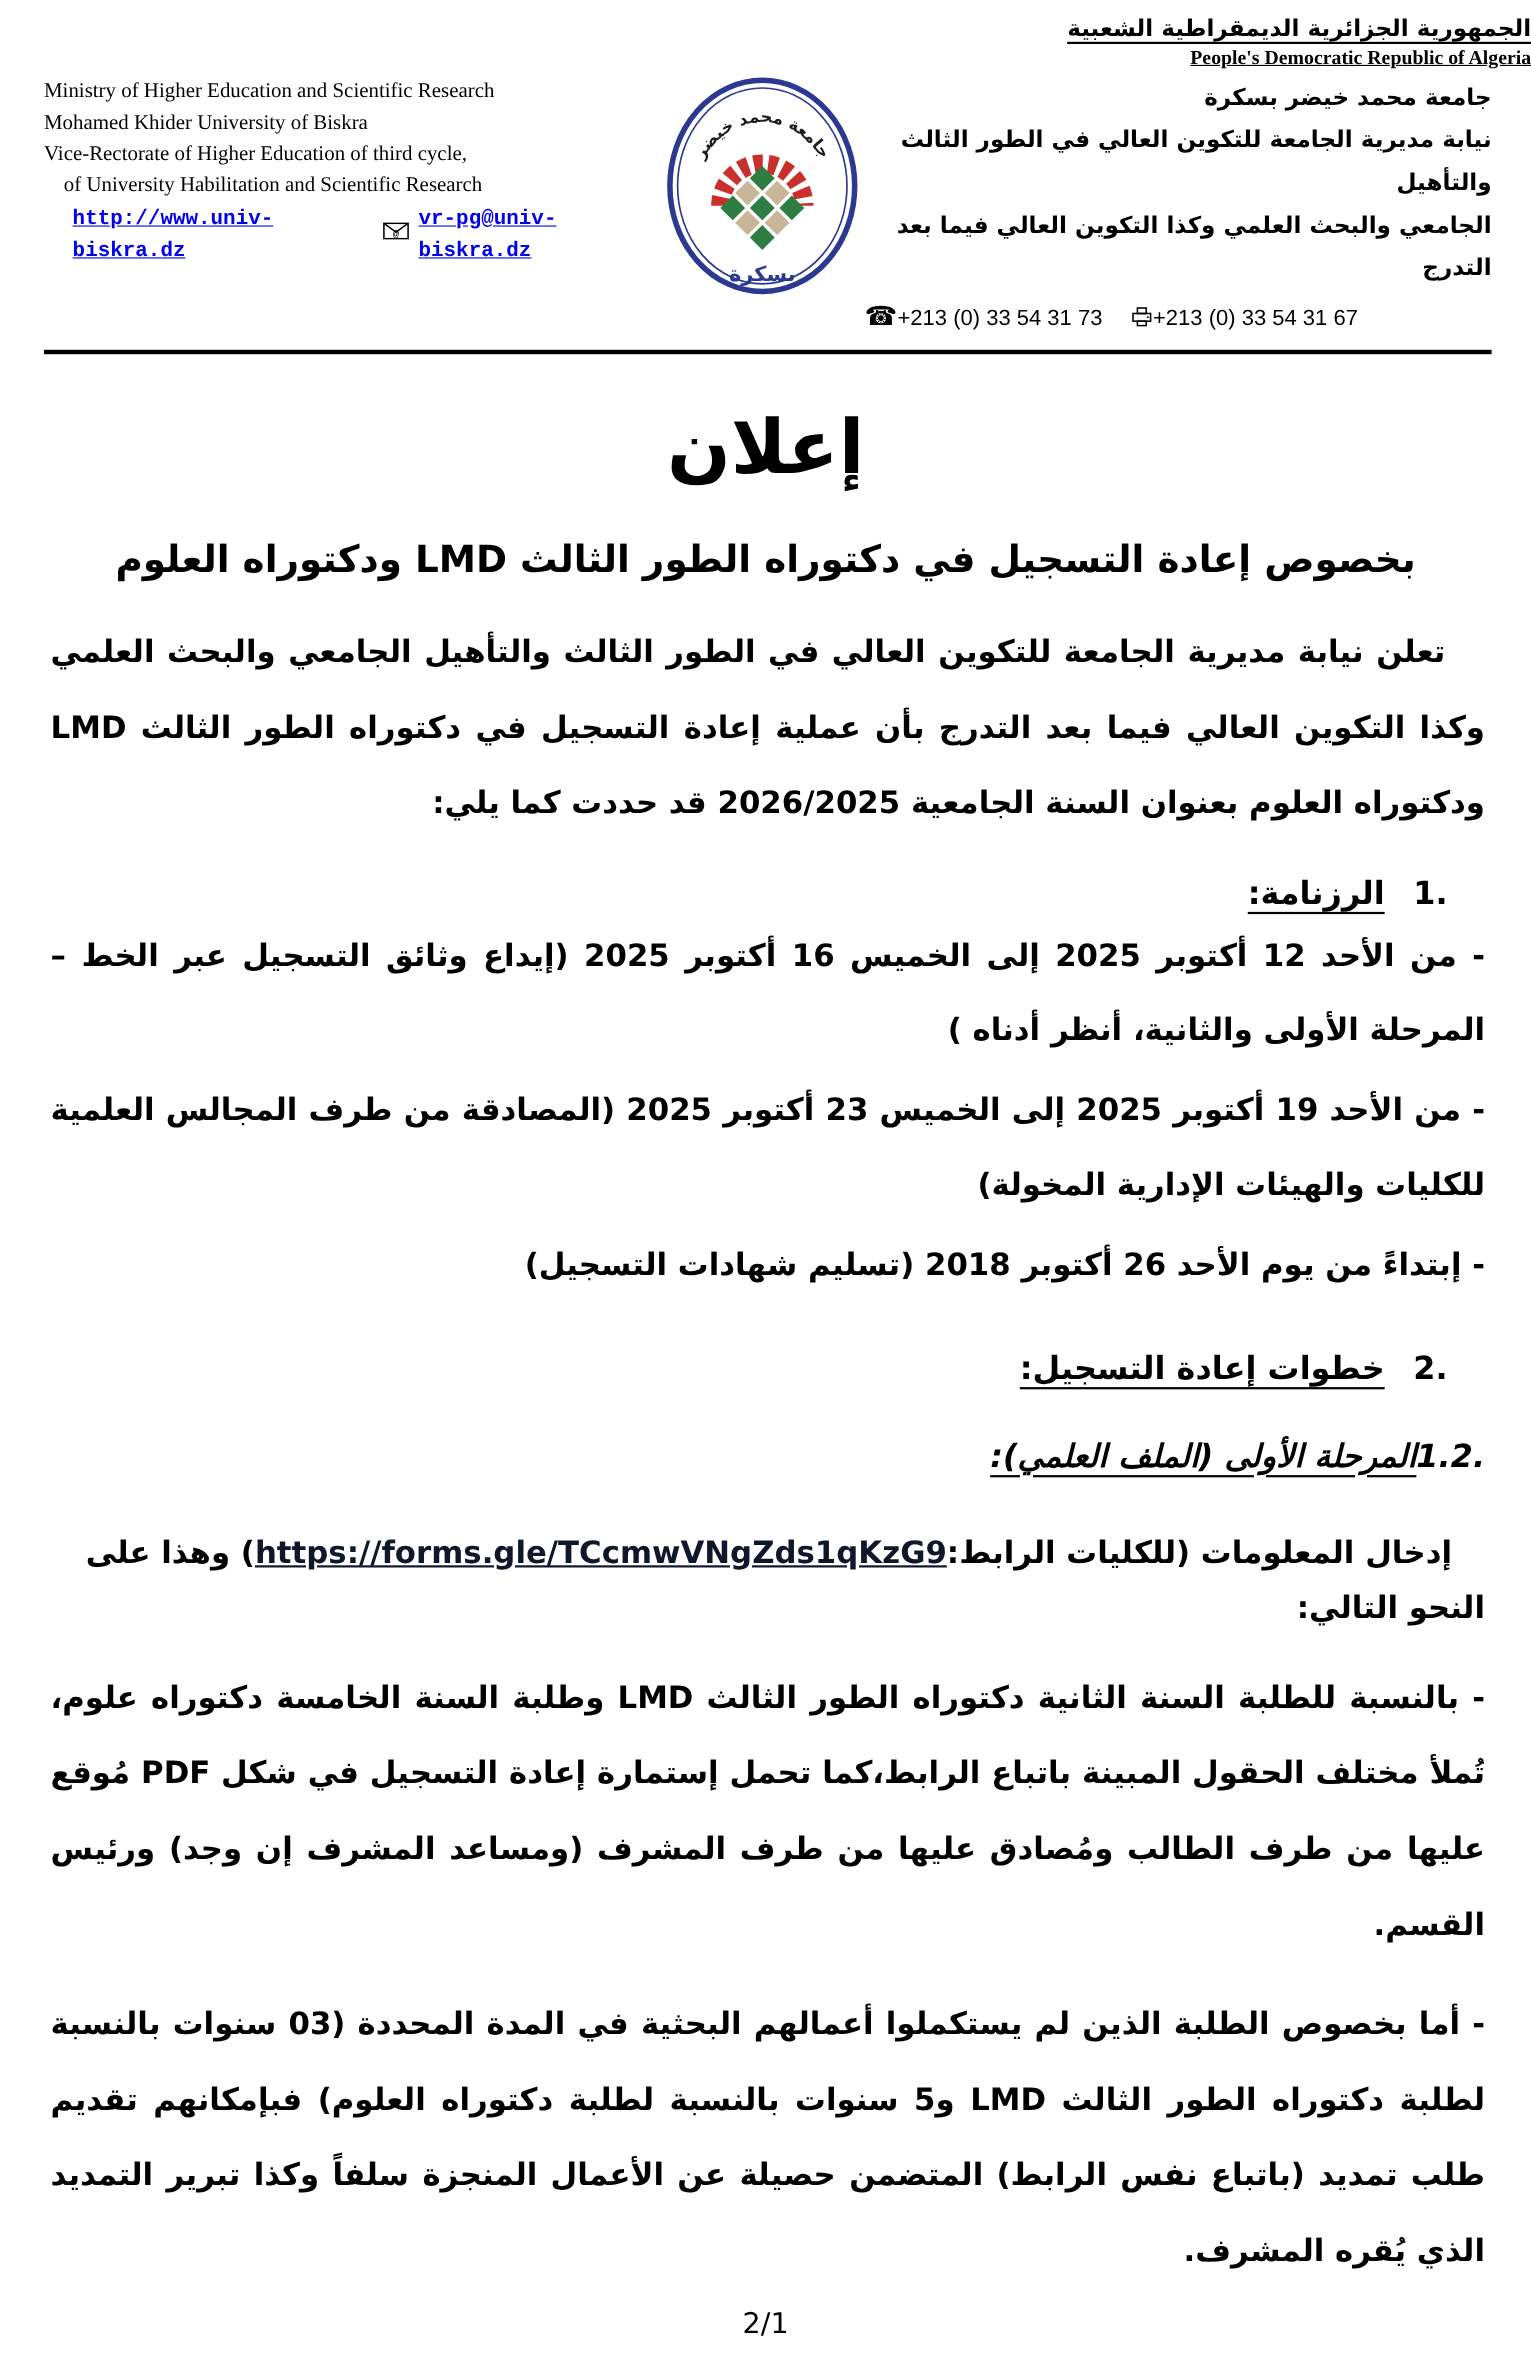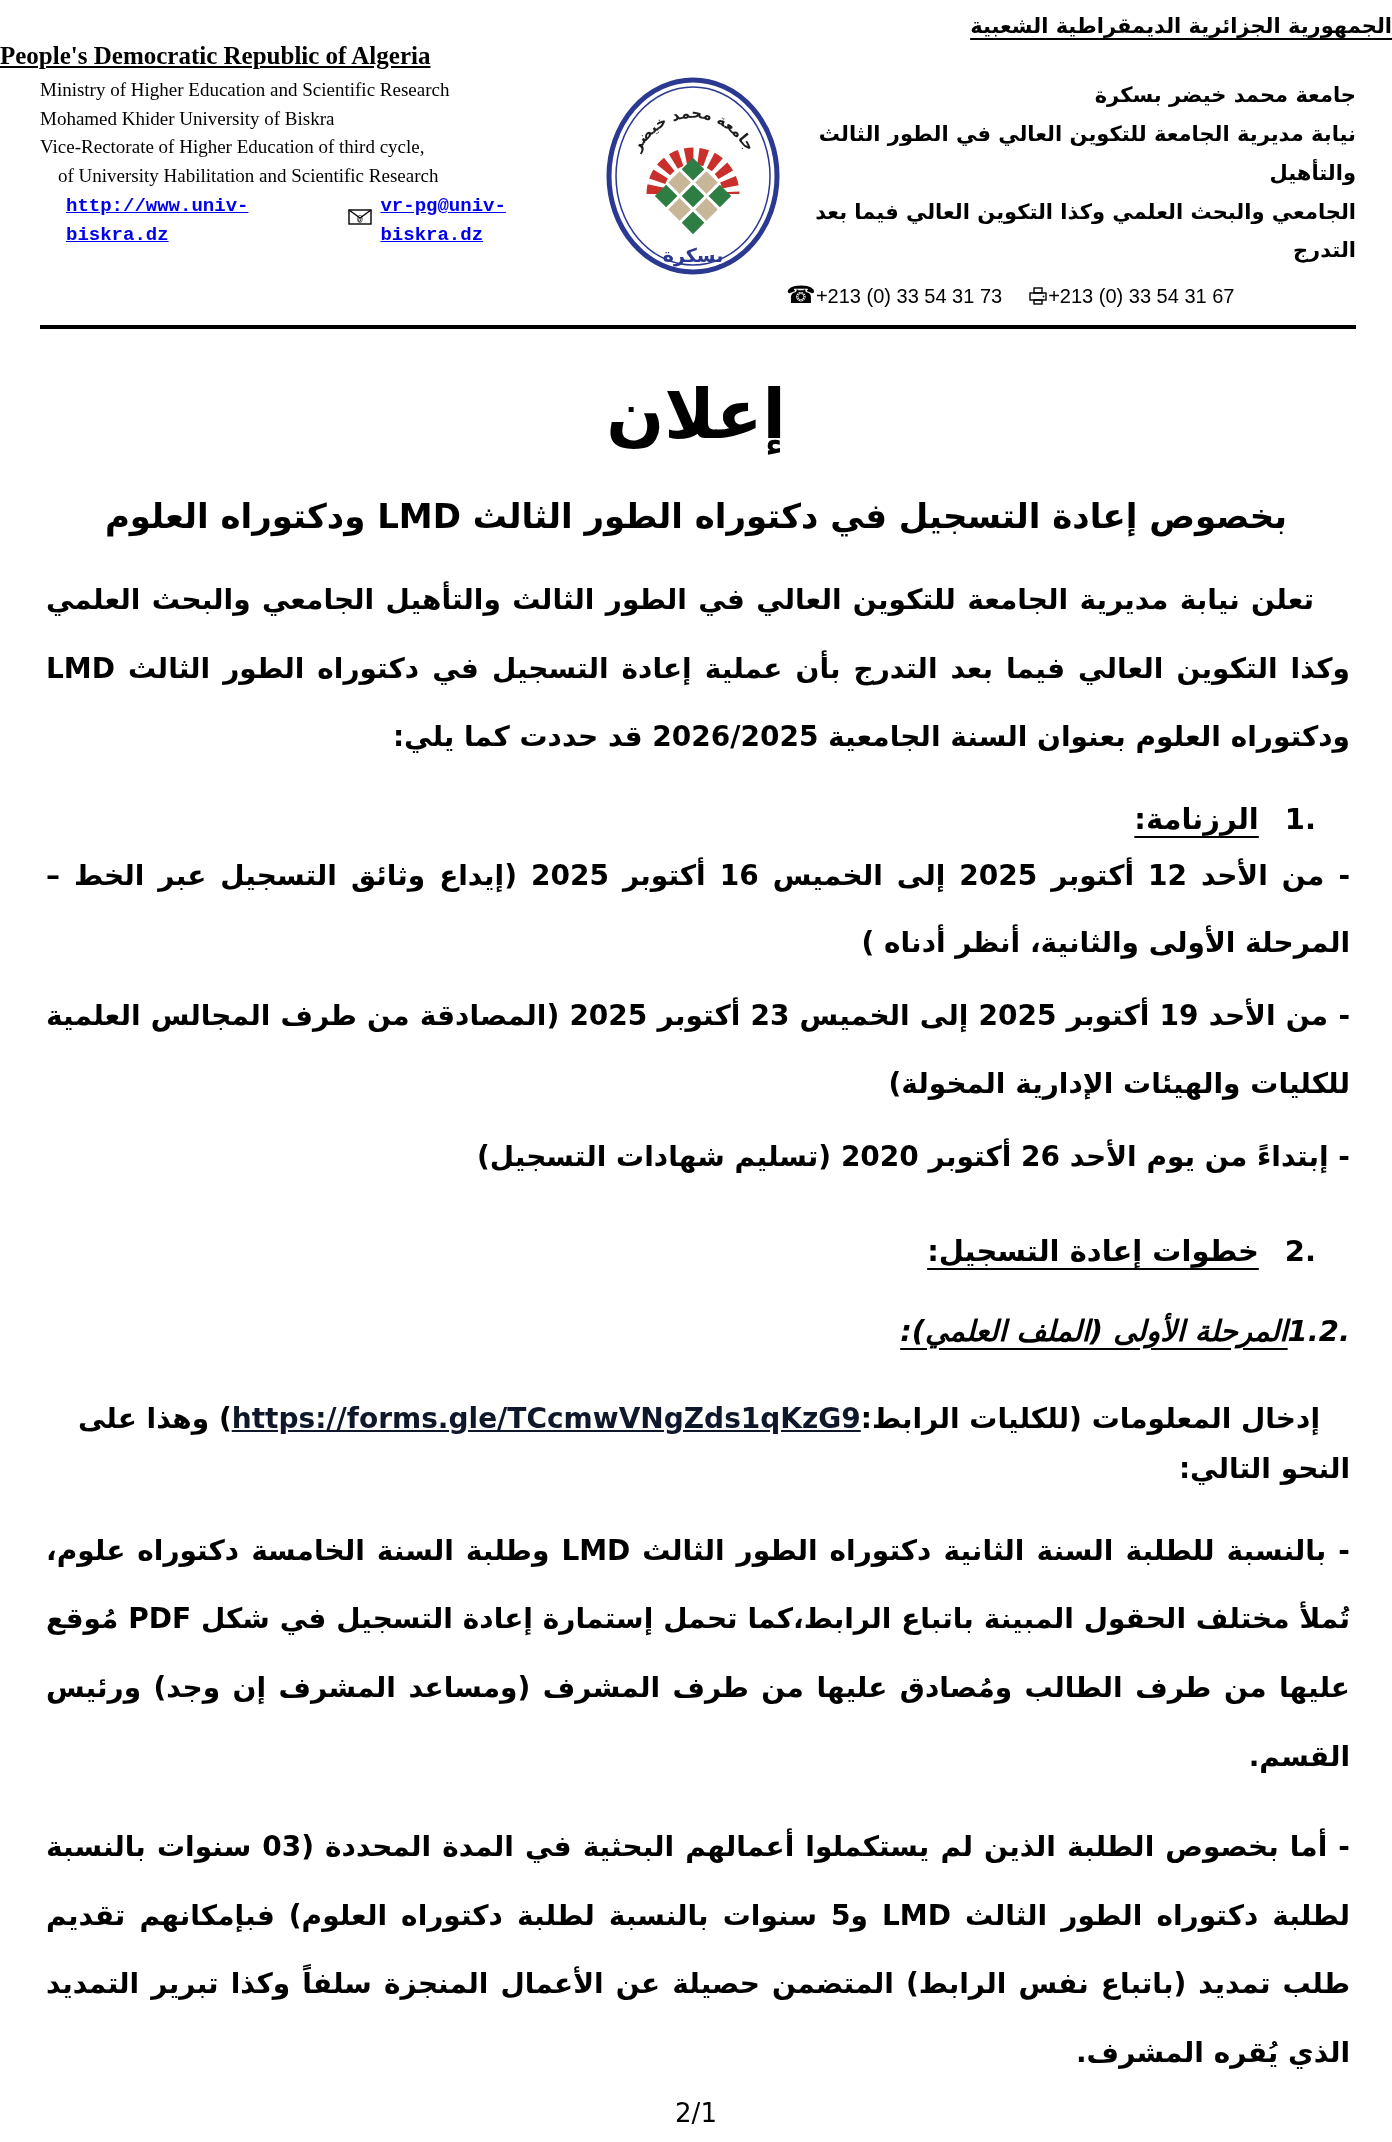--- a/index.html
+++ b/index.html
@@ -1,21 +1,21 @@
 <!DOCTYPE html>
 <html lang="ar"><head>
 <meta charset="utf-8">
 <style>
   html,body{margin:0;padding:0;background:#e8e8e8;}
   .page{position:relative;width:1392px;height:2142px;margin:0 auto;background:#fff;overflow:hidden;
         font-family:"DejaVu Sans",sans-serif;color:#000;}
   
   .rep-ar{padding-top:14px;text-align:right;font-size:21px;font-weight:bold;
           text-decoration:underline;text-underline-offset:5px;direction:rtl;}
-  .rep-en{margin-top:4px;text-align:left;font-size:25px;font-weight:bold;
+  .rep-en{margin-top:4px;text-align:right;font-size:18px;font-weight:bold;
           font-family:"Liberation Serif",serif;text-decoration:underline;}
   .header-row{display:flex;align-items:flex-start;padding:6px 36px 0 40px;}
   .h-left{width:560px;font-family:"Liberation Serif",serif;font-size:19px;line-height:1.5;}
   .h-left .indent{padding-left:18px;}
   .h-links{display:flex;align-items:center;gap:8px;font-family:Liberation Mono, monospace;
            font-size:19px;margin-top:2px;padding-left:26px;}
   .h-links a{color:#0000EE;text-decoration:underline;font-weight:bold;}
   .h-logo{width:186px;display:flex;justify-content:center;}
   .h-right{flex:1;direction:rtl;text-align:right;font-weight:bold;font-size:21px;line-height:1.85;}
   .h-phone{direction:ltr;display:flex;align-items:center;gap:26px;justify-content:flex-start;
@@ -124,21 +124,21 @@
   <div class="title">إعلان</div>
   <div class="subtitle">بخصوص إعادة التسجيل في دكتوراه الطور الثالث LMD ودكتوراه العلوم</div>
 
   <div class="intro">تعلن نيابة مديرية الجامعة للتكوين العالي في الطور الثالث والتأهيل الجامعي والبحث العلمي وكذا التكوين العالي فيما بعد التدرج بأن عملية إعادة التسجيل في دكتوراه الطور الثالث LMD ودكتوراه العلوم بعنوان السنة الجامعية 2026/2025 قد حددت كما يلي:</div>
 
   <div class="sec-head">
     <span class="num">1.</span><span class="txt">الرزنامة:</span>
   </div>
   <div class="cal-item">- من الأحد 12 أكتوبر 2025 إلى الخميس 16 أكتوبر 2025 (إيداع وثائق التسجيل عبر الخط –المرحلة الأولى والثانية، أنظر أدناه )</div>
   <div class="cal-item">- من الأحد 19 أكتوبر 2025 إلى الخميس 23 أكتوبر 2025 (المصادقة من طرف المجالس العلمية للكليات والهيئات الإدارية المخولة)</div>
-  <div class="cal-item">- إبتداءً من يوم الأحد 26 أكتوبر 2020 (تسليم شهادات التسجيل)</div>
+  <div class="cal-item">- إبتداءً من يوم الأحد 26 أكتوبر 2018 (تسليم شهادات التسجيل)</div>
 
   <div class="sec-head" style="margin-top:44px;">
     <span class="num">2.</span><span class="txt">خطوات إعادة التسجيل:</span>
   </div>
 
   <div class="sub-head">
     <span class="u"><span class="num">1.2.</span><span>المرحلة الأولى (الملف العلمي):</span></span>
   </div>
 
   <div class="link-line">

